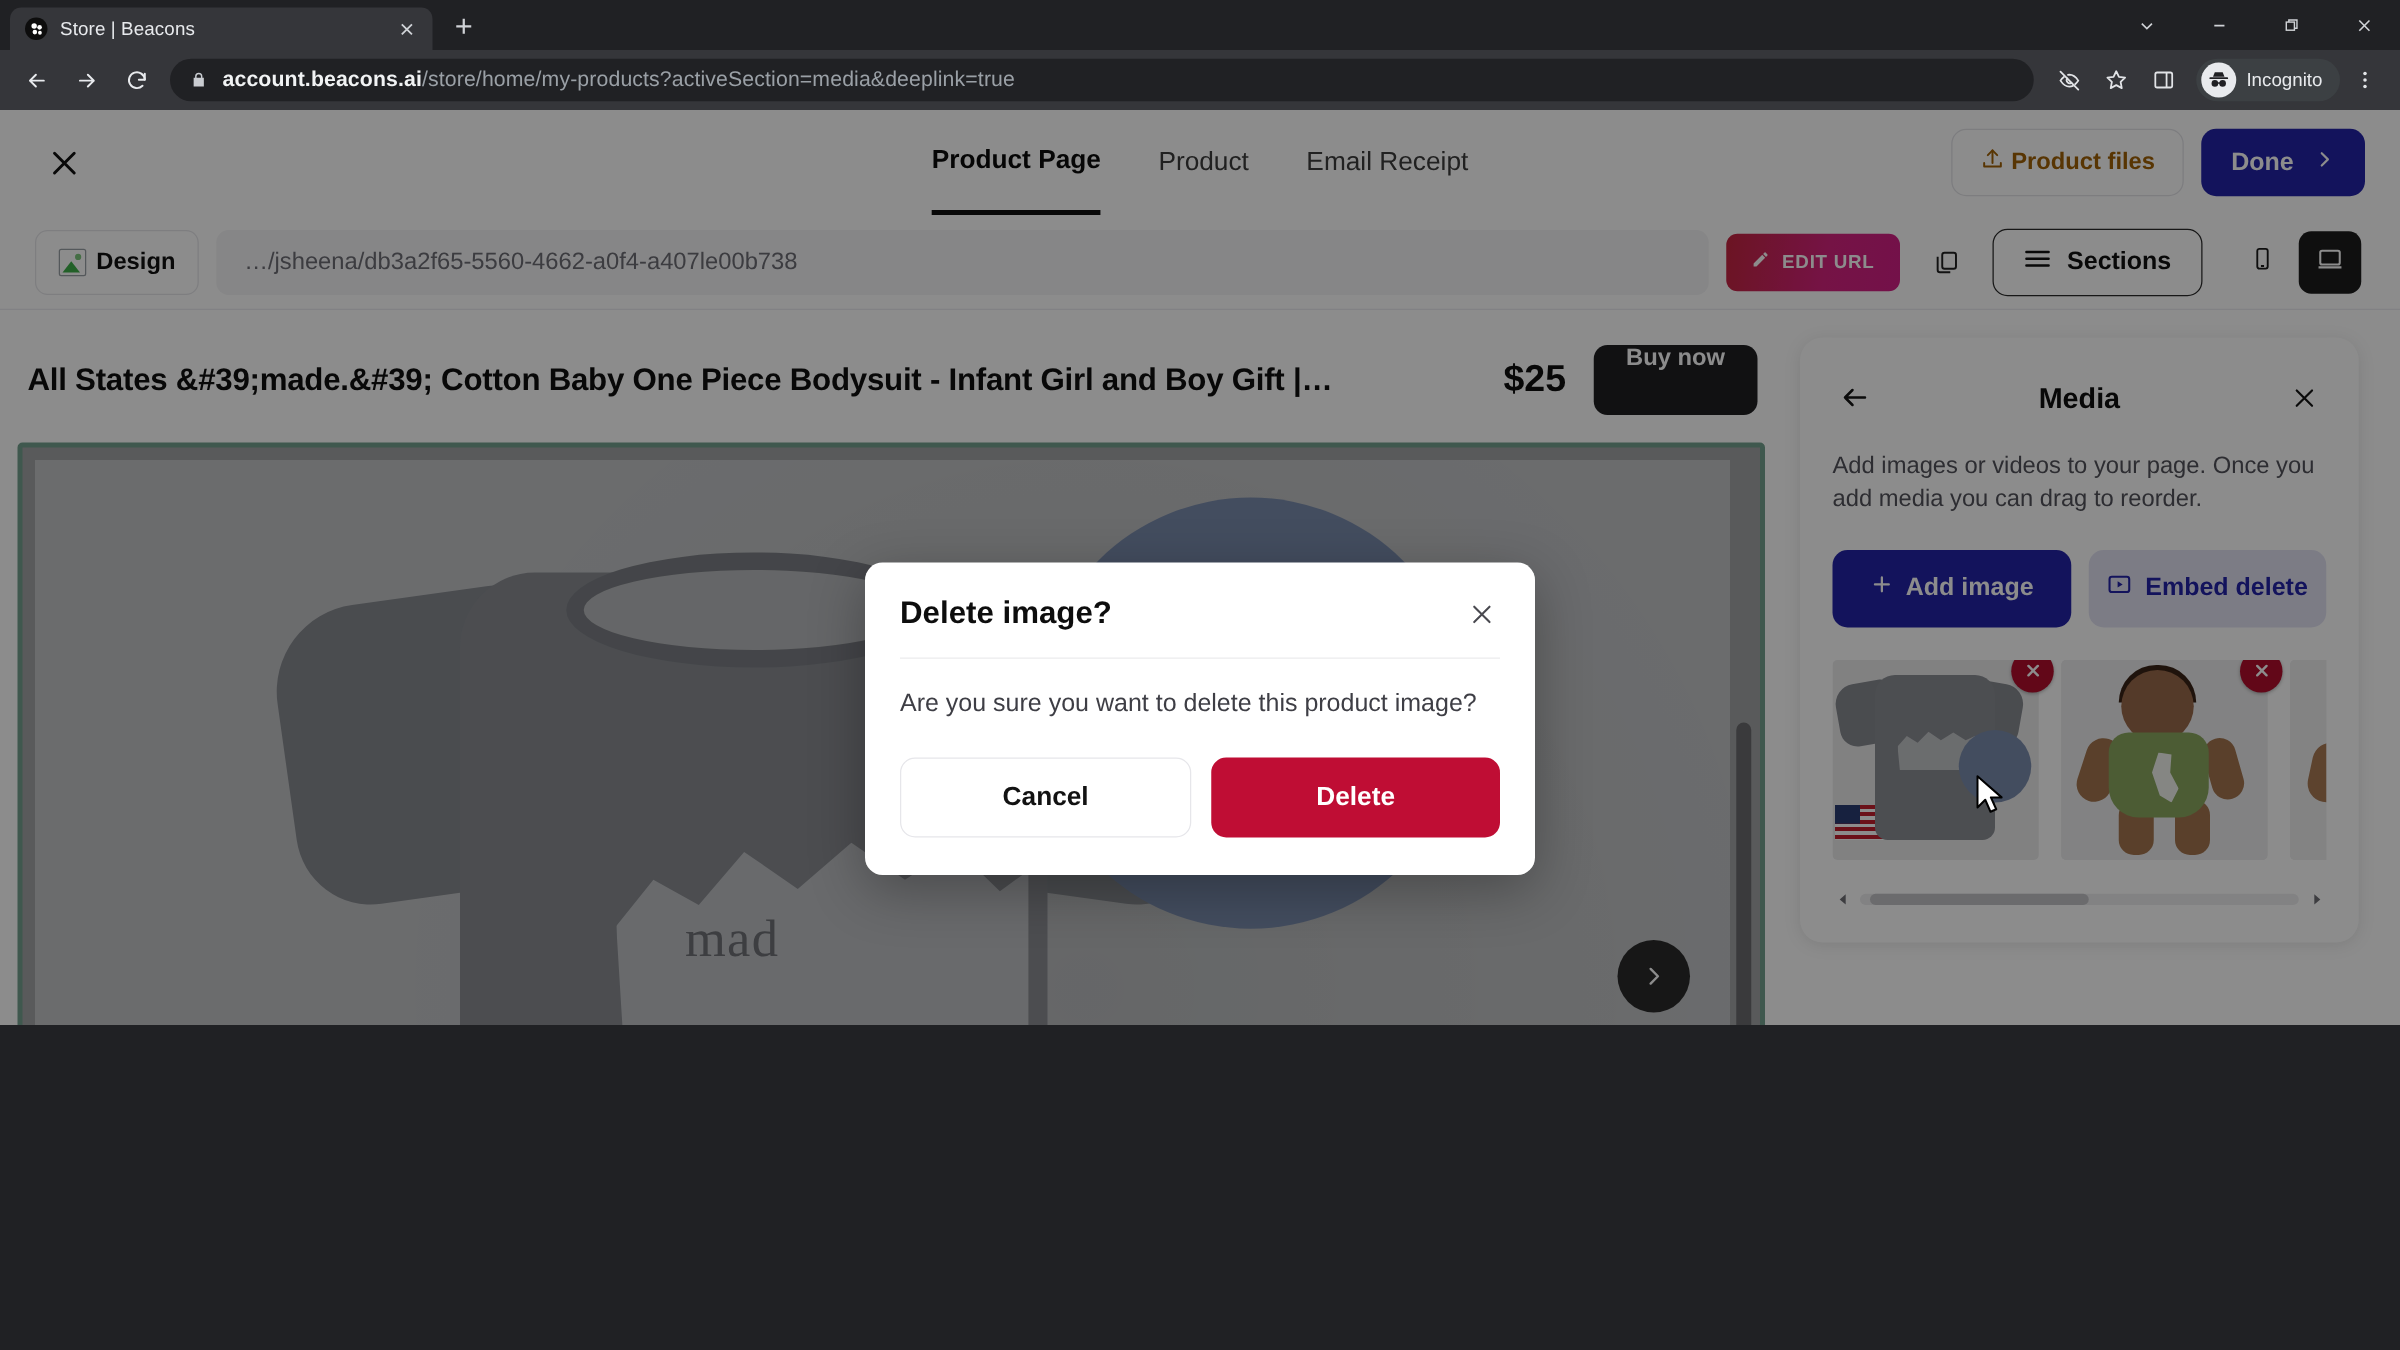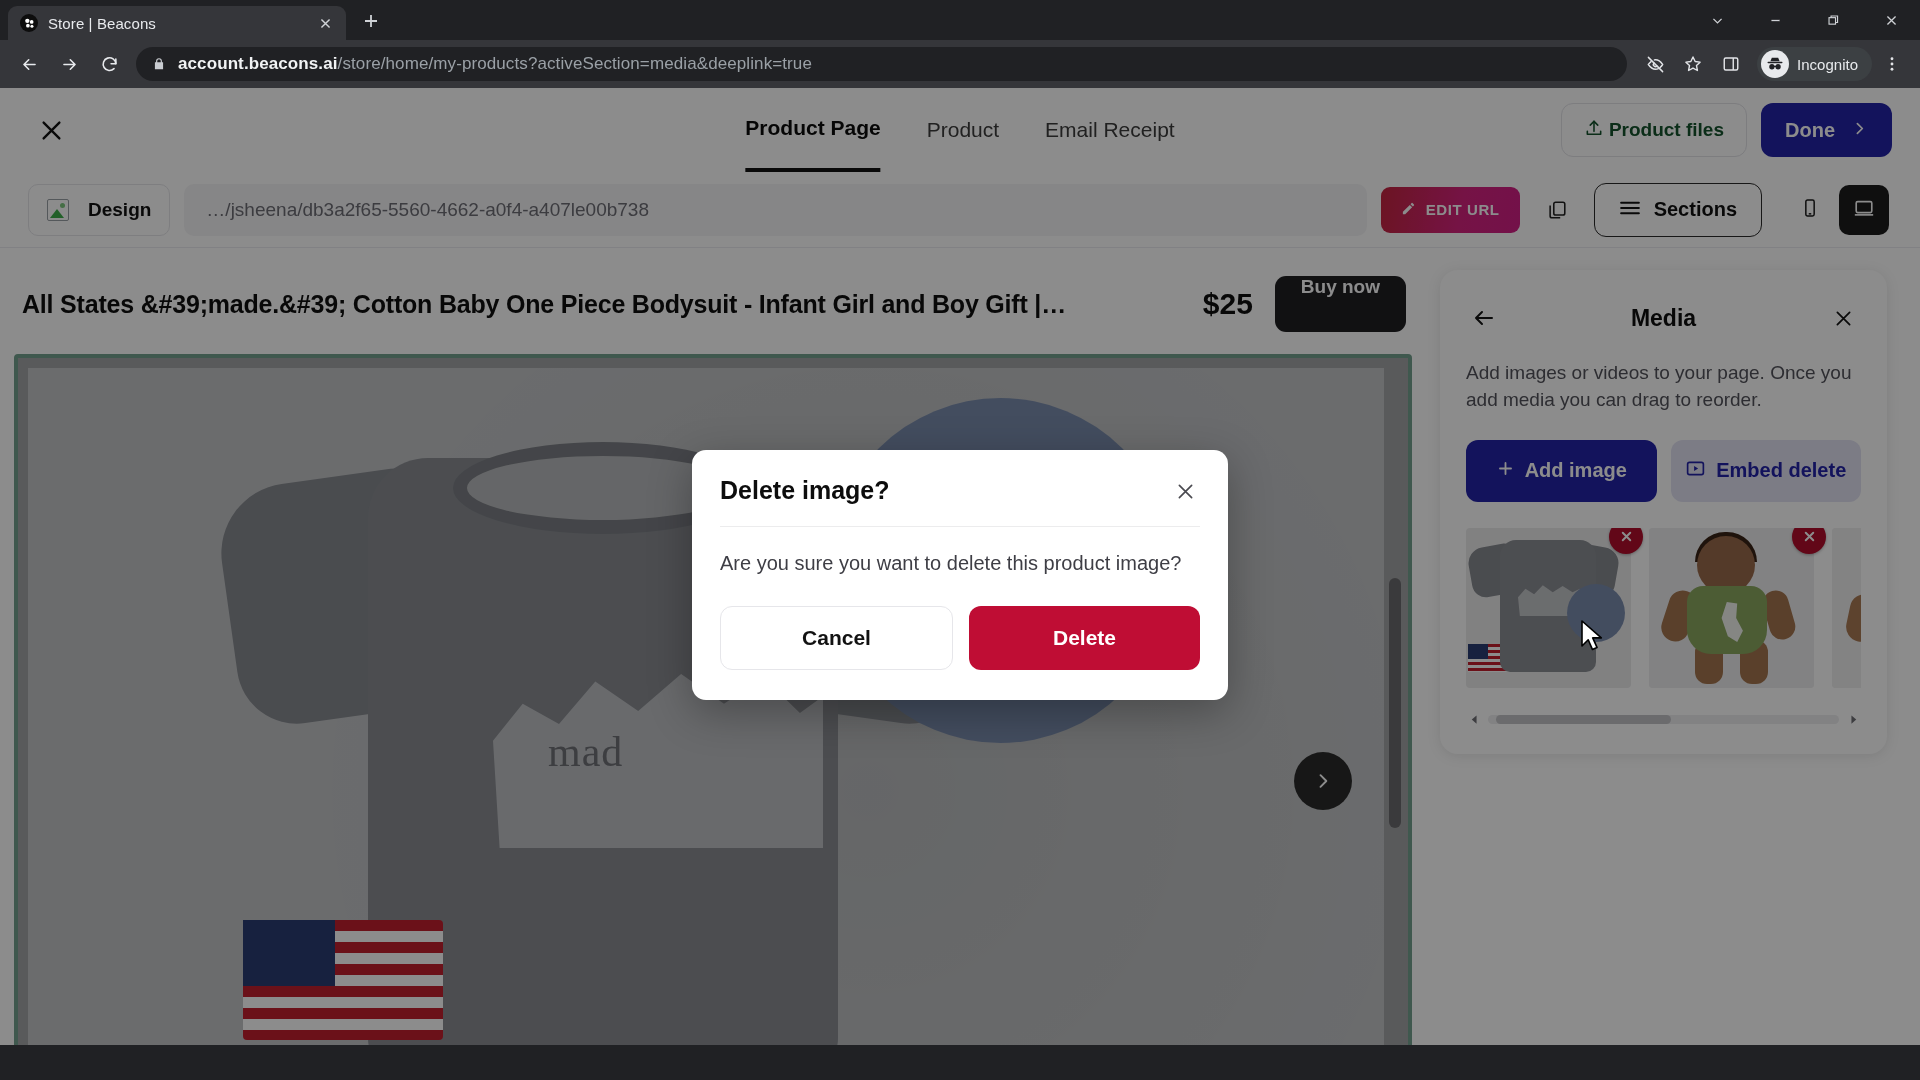--- a/index.html
+++ b/index.html
@@ -98,21 +98,21 @@
   }
   .incog-av {
     width: 28px; height: 28px; border-radius: 50%;
     background:#e8eaed; display:flex; align-items:center; justify-content:center;
   }
   .incognito-chip span { color:#e8eaed; font-size: 15px; }
 
   
   .viewport {
     position: absolute; left: 0; top: 88px;
-    width: 1920px; height: 957px;
+    width: 1920px; height: 732px;
     background: #ffffff; overflow: hidden;
   }
   
   .dim {
     position: absolute; inset: 0; background: rgba(0,0,0,.45);
     z-index: 50; pointer-events: none;
   }
 
   
   .app-header {
@@ -134,38 +134,38 @@
     font-size: 21px; color:#3c3c3c; height: 84px;
     display:flex; align-items:center; white-space:nowrap;
   }
   .hdr-tab.active { color:#0b0b0b; font-weight:700; border-bottom: 4px solid #111; }
   .hdr-right {
     margin-left:auto; display:flex; align-items:center; gap: 14px;
   }
   .btn-productfiles {
     height: 54px; border-radius: 12px; border:1px solid #e3e3e8;
     background:#fff; display:flex; align-items:center; gap:5px;
-    padding: 0 22px; font-size: 19px; font-weight:700; color:#14532d;
+    padding: 0 22px; font-size: 19px; font-weight:700; color:#a16207;
     white-space:nowrap;
   }
   .btn-done {
     height: 54px; border-radius: 12px; background:#2323a8;
     display:flex; align-items:center; gap: 16px;
     padding: 0 24px; font-size: 20px; font-weight:700; color:#fff;
     white-space:nowrap;
   }
 
   
   .subbar {
     height: 76px; background:#fff; display:flex; align-items:center;
     padding: 0 28px; gap: 14px; border-bottom: 1px solid #ececf0;
   }
   .chip-design {
     height: 52px; border:1px solid #e6e6ea; border-radius: 10px;
-    display:flex; align-items:center; gap: 19px; padding: 0 18px;
+    display:flex; align-items:center; gap: 8px; padding: 0 18px;
     font-size: 19px; font-weight:700; color:#121212; background:#fff;
     white-space:nowrap;
   }
   .img-placeholder {
     width: 22px; height: 22px; position: relative; flex:0 0 auto;
     border:1px solid #9aa0a6; border-radius:2px; background:#fff;
     overflow:hidden;
   }
   .img-placeholder .mtn {
     position:absolute; left:2px; bottom:2px; width:0; height:0;

